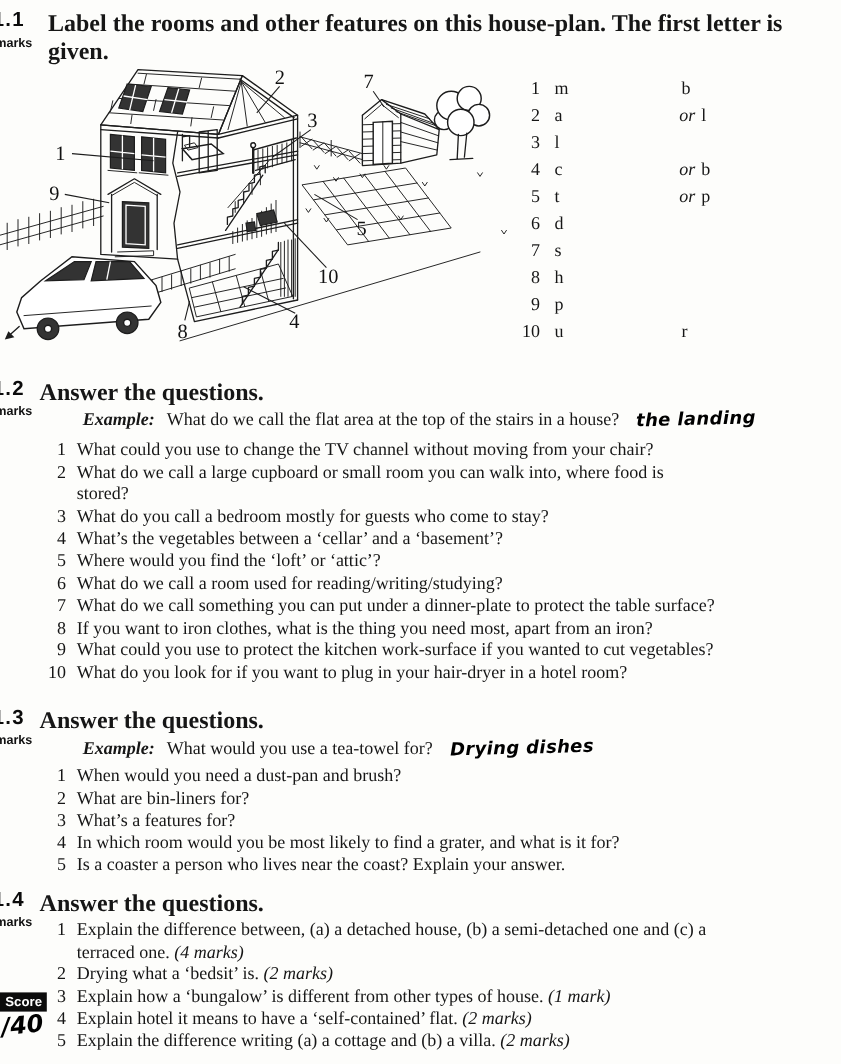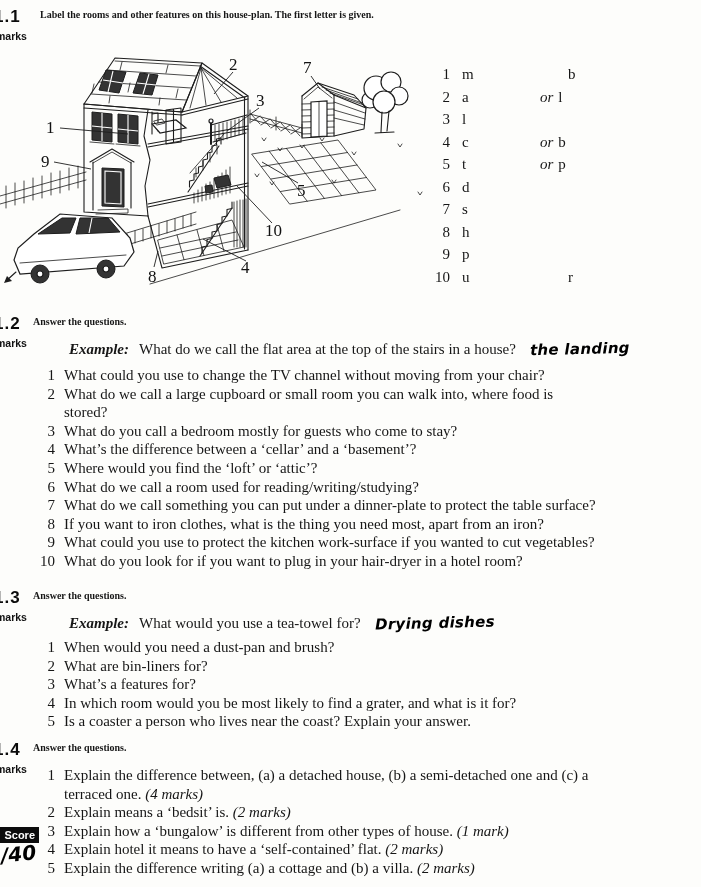--- a/index.html
+++ b/index.html
@@ -4,37 +4,37 @@
 <style>
   html,body{margin:0;padding:0;background:#e8e8e8;}
   .page{position:relative;width:701px;height:887px;background:#fefefdb; background:#fdfdfb;
         font-family:"Liberation Serif",serif;color:#161616;overflow:hidden;margin:0 auto;}
   
   .ex-num{position:absolute;left:-6px;font-family:"Liberation Sans",sans-serif;
           font-weight:bold;font-size:17px;letter-spacing:1px;color:#0b0b0b;}
   .marks-lbl{position:absolute;left:-4px;font-family:"Liberation Sans",sans-serif;
           font-weight:bold;font-size:10.5px;color:#111;}
   
-  .sec-title{position:absolute;font-weight:bold;font-size:10px;}
+  .sec-title{position:absolute;font-weight:bold;font-size:20px;}
   .example{position:absolute;font-size:15px;white-space:nowrap;}
   .ex-label{font-weight:bold;font-style:italic;margin-right:10px;margin-left:36px;}
   .hand{font-family:"DejaVu Sans",sans-serif;font-weight:700;font-style:italic;
         font-size:15px;display:inline-block;margin-left:14px;transform:rotate(-1.5deg);
         letter-spacing:.3px;color:#000;}
   .qlist{position:absolute;width:648px;font-size:15px;line-height:18.6px;}
   .q{display:flex;}
   .qn{flex:0 0 22px;text-align:right;margin-right:9px;}
   .qt{flex:1;white-space:pre-wrap;}
   .qmarks{font-style:italic;}
   
   .akey{position:absolute;left:428px;top:63px;font-size:15px;}
   .ak-row{position:relative;height:22.5px;line-height:22.5px;display:flex;}
   .ak-num{flex:0 0 22px;text-align:right;}
   .ak-first{margin-left:12px;}
-  .ak-second{position:absolute;left:112px;top:0;}
+  .ak-second{position:absolute;left:138px;top:0;}
   .ak-second.no-or{left:140px;}
   .ak-or{font-style:italic;margin-right:5px;}
   .ak-or:empty{margin-right:0;}
   
   .score-badge{position:absolute;left:-12px;top:827px;width:47px;height:16px;
         background:#0c0c0c;color:#fff;font-family:"Liberation Sans",sans-serif;
         font-weight:bold;font-size:11px;line-height:16px;text-align:right;padding-right:4px;}
   .score-val{position:absolute;left:1px;top:842px;font-family:"DejaVu Sans",sans-serif;
         font-weight:700;font-style:italic;font-size:20px;transform:rotate(-6deg);color:#000;}
   
@@ -289,21 +289,21 @@
         <span class="qn">2</span>
         <span class="qt">What do we call a large cupboard or small room you can walk into, where food is
 stored?</span>
       </div>
     <div class="q">
         <span class="qn">3</span>
         <span class="qt">What do you call a bedroom mostly for guests who come to stay?</span>
       </div>
     <div class="q">
         <span class="qn">4</span>
-        <span class="qt">What’s the difference between a ‘cellar’ and a ‘basement’?</span>
+        <span class="qt">What’s the vegetables between a ‘cellar’ and a ‘basement’?</span>
       </div>
     <div class="q">
         <span class="qn">5</span>
         <span class="qt">Where would you find the ‘loft’ or ‘attic’?</span>
       </div>
     <div class="q">
         <span class="qn">6</span>
         <span class="qt">What do we call a room used for reading/writing/studying?</span>
       </div>
     <div class="q">
@@ -357,21 +357,21 @@
   <div class="marks-lbl" style="top:763px;">marks</div>
   <div class="sec-title" style="left:33px;top:742px;">Answer the questions.</div>
   <div class="qlist" style="left:33px;top:766px;">
     <div class="q">
         <span class="qn">1</span>
         <span class="qt"><span>Explain the difference between, (a) a detached house, (b) a semi-detached one and (c) a
 terraced one.</span> <span class="qmarks">(4 marks)</span></span>
       </div>
     <div class="q">
         <span class="qn">2</span>
-        <span class="qt"><span>Explain means a ‘bedsit’ is.</span> <span class="qmarks">(2 marks)</span></span>
+        <span class="qt"><span>Drying what a ‘bedsit’ is.</span> <span class="qmarks">(2 marks)</span></span>
       </div>
     <div class="q">
         <span class="qn">3</span>
         <span class="qt"><span>Explain how a ‘bungalow’ is different from other types of house.</span> <span class="qmarks">(1 mark)</span></span>
       </div>
     <div class="q">
         <span class="qn">4</span>
         <span class="qt"><span>Explain hotel it means to have a ‘self-contained’ flat.</span> <span class="qmarks">(2 marks)</span></span>
       </div>
     <div class="q">

